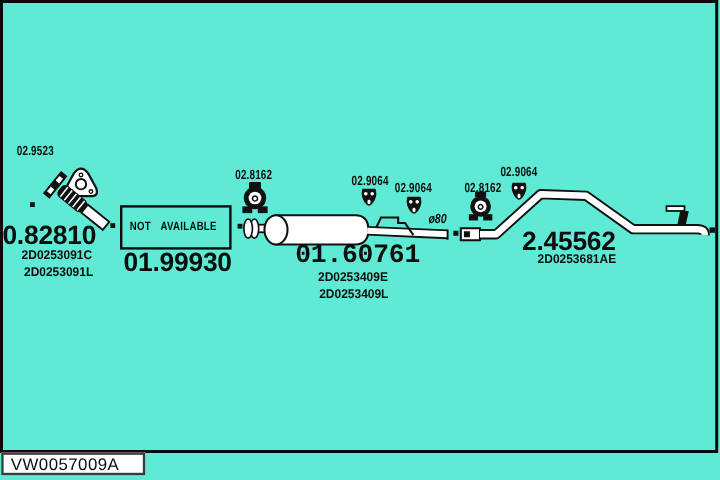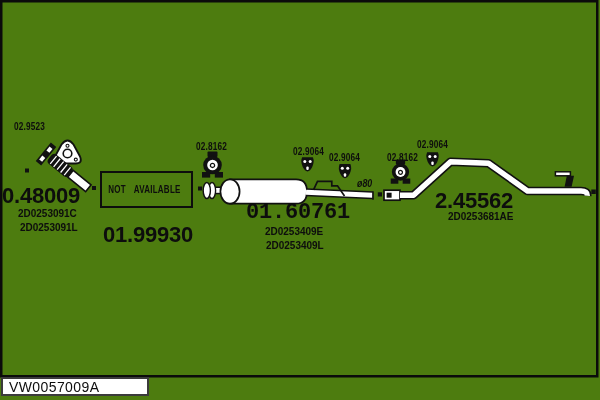--- a/index.html
+++ b/index.html
@@ -1,27 +1,27 @@
 <!DOCTYPE html>
 <html><head>
 <meta charset="utf-8">
 <style>
   html,body{margin:0;padding:0;background:#ffffff;}
-  .stage{position:relative;width:600px;height:400px;background:#4d7c0f;overflow:hidden;
+  .stage{position:relative;width:600px;height:400px;background:#5eead4;overflow:hidden;
          font-family:"Liberation Sans",sans-serif;color:#0d0d0d;}
   .stage svg{position:absolute;left:0;top:0;}
   .txt{position:absolute;white-space:nowrap;line-height:1;color:#0d0d0d;}
   .lbl{font-weight:700;font-size:11px;transform:scaleX(0.75);transform-origin:left top;letter-spacing:.2px;}
   .num{font-weight:700;font-size:22px;letter-spacing:-0.2px;}
   .oe{font-weight:700;font-size:10.5px;transform:scaleX(0.95);transform-origin:left top;}
   .dia{font-weight:700;font-size:11px;font-style:italic;transform:scaleX(0.8);transform-origin:left top;}
   .na-box{position:absolute;left:100px;top:171px;width:93px;height:37px;border:2px solid #0d0d0d;
           box-sizing:border-box;display:flex;flex-direction:row;align-items:center;justify-content:center;}
   .na-box span{display:block;font-weight:700;font-size:10px;letter-spacing:.3px;transform:scaleX(0.8);}
-  .footer-box{position:absolute;left:1px;top:377px;width:148px;height:19px;border:2px solid #3b3b3b;
+  .footer-box{position:absolute;left:1px;top:377px;width:120px;height:19px;border:2px solid #3b3b3b;
           box-sizing:border-box;background:#fff;display:flex;align-items:center;padding-left:6px;
           font-size:14px;font-weight:400;letter-spacing:.4px;}
 </style>
 </head>
 <body>
 
 <div class="stage">
 
   <svg width="600" height="400" viewBox="0 0 600 400">
 
@@ -112,29 +112,29 @@
   </svg>
 
   <div class="txt lbl" style="left:14px;top:121px;">02.9523</div>
   <div class="txt lbl" style="left:196px;top:141px;">02.8162</div>
   <div class="txt lbl" style="left:293px;top:146px;">02.9064</div>
   <div class="txt lbl" style="left:329px;top:152px;">02.9064</div>
   <div class="txt lbl" style="left:417px;top:139px;">02.9064</div>
   <div class="txt lbl" style="left:387px;top:152px;">02.8162</div>
   <div class="txt dia" style="left:357px;top:178px;">ø80</div>
 
-  <div class="txt num" style="left:2px;top:185px;">0.48009</div>
+  <div class="txt num" style="left:2px;top:185px;">0.82810</div>
   <div class="txt oe" style="left:18px;top:208px;">2D0253091C</div>
   <div class="txt oe" style="left:20px;top:222px;">2D0253091L</div>
 
   <div class="na-box">
     <span>NOT</span>
     <span>AVAILABLE</span>
   </div>
-  <div class="txt num" style="left:103px;top:208px;margin-top:16px;">01.99930</div>
+  <div class="txt num" style="left:103px;top:208px;">01.99930</div>
 
   <div class="txt num" style="left:246px;top:202px;font-family:Liberation Mono, monospace;">01.60761</div>
   <div class="txt oe" style="left:265px;top:226px;">2D0253409E</div>
   <div class="txt oe" style="left:266px;top:240px;">2D0253409L</div>
 
   <div class="txt num" style="left:435px;top:190px;">2.45562</div>
   <div class="txt oe" style="left:448px;top:211px;">2D0253681AE</div>
 
   <div class="footer-box">
     <span>VW0057009A</span>

